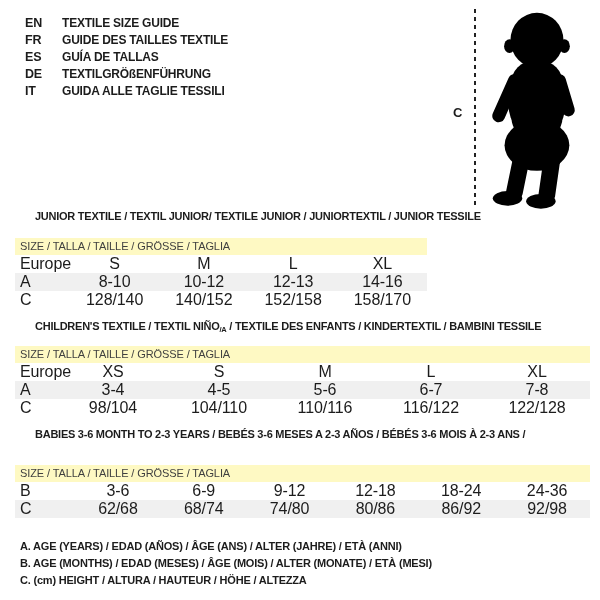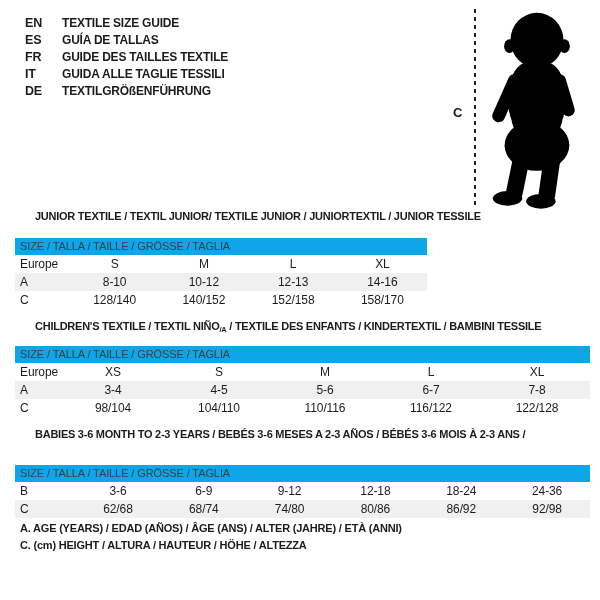--- a/index.html
+++ b/index.html
@@ -26,62 +26,62 @@
   
   .tbl-title { position:absolute; left:35px; font-size:11px; font-weight:bold; letter-spacing:-0.25px; white-space:nowrap; }
   .tbl-title.two-line { white-space:normal; width:570px; line-height:16px; }
 
   
   .tbl { position:absolute; left:15px; }
   .t1 { top:238px; width:412px; }
   .t2 { top:346px; width:575px; }
   .t3 { top:465px; width:575px; }
   .size-bar {
-    height:17px; background:#0ea5e9; color:#3f3f3f;
+    height:17px; background:#fef9c3; color:#3f3f3f;
     font-size:11px; line-height:17px; padding-left:5px; letter-spacing:-0.1px;
   }
-  .trow { display:flex; height:18px; align-items:center; font-size:12px; letter-spacing:-0.1px;justify-content:flex-end; }
+  .trow { display:flex; height:18px; align-items:center; font-size:16px; letter-spacing:-0.1px; }
   .trow.shaded { background:#f0f0f0; }
   .cell { flex:1 1 0; text-align:center; white-space:nowrap; }
   .cell.lbl { flex:0 0 auto; text-align:left; padding-left:5px; }
   .t1 .cell.lbl { width:55px; }
   .t2 .cell.lbl { width:45px; }
   .t3 .cell.lbl { width:60px; }
 
   .t2sub { font-size:7.5px; vertical-align:-2px; }
 
   
-  .footnotes { position:absolute; left:20px; top:520px; }
+  .footnotes { position:absolute; left:20px; top:538px; }
   .footnote { height:17px; line-height:17px; font-size:11px; font-weight:bold; letter-spacing:-0.2px; white-space:nowrap; }
 </style>
 </head>
 <body>
 
 <div class="page">
 
   <div class="lang-block">
     <div class="lang-row">
       <span class="lang-code">EN</span>
       <span class="lang-label">TEXTILE SIZE GUIDE</span>
     </div>
     <div class="lang-row">
+      <span class="lang-code">FR</span>
+      <span class="lang-label">GUIDE DES TAILLES TEXTILE</span>
+    </div>
+    <div class="lang-row">
       <span class="lang-code">ES</span>
       <span class="lang-label">GUÍA DE TALLAS</span>
     </div>
     <div class="lang-row">
-      <span class="lang-code">FR</span>
-      <span class="lang-label">GUIDE DES TAILLES TEXTILE</span>
+      <span class="lang-code">DE</span>
+      <span class="lang-label">TEXTILGRÖßENFÜHRUNG</span>
     </div>
     <div class="lang-row">
       <span class="lang-code">IT</span>
       <span class="lang-label">GUIDA ALLE TAGLIE TESSILI</span>
-    </div>
-    <div class="lang-row">
-      <span class="lang-code">DE</span>
-      <span class="lang-label">TEXTILGRÖßENFÜHRUNG</span>
     </div>
   </div>
 
   <div class="measure-line"></div>
   <div class="measure-label">C</div>
   <svg class="baby-svg" width="108" height="198" viewBox="0 0 110 200" aria-hidden="true">
     <g fill="#000000" stroke="none">
       <ellipse cx="57" cy="29" rx="27" ry="28"></ellipse>
       <ellipse cx="29" cy="35" rx="5.5" ry="7"></ellipse>
       <ellipse cx="85" cy="35" rx="5.5" ry="7"></ellipse>
@@ -172,16 +172,17 @@
       <div class="cell">68/74</div>
       <div class="cell">74/80</div>
       <div class="cell">80/86</div>
       <div class="cell">86/92</div>
       <div class="cell">92/98</div>
     </div>
   </div>
 
   <div class="footnotes">
     <div class="footnote">A. AGE (YEARS) / EDAD (AÑOS) / ÂGE (ANS) / ALTER (JAHRE) / ETÀ (ANNI)</div>
+    <div class="footnote">B. AGE (MONTHS) / EDAD (MESES) / ÂGE (MOIS) / ALTER (MONATE) / ETÀ (MESI)</div>
     <div class="footnote">C. (cm) HEIGHT / ALTURA / HAUTEUR / HÖHE / ALTEZZA</div>
   </div>
 
 </div>
 
 </body></html>

